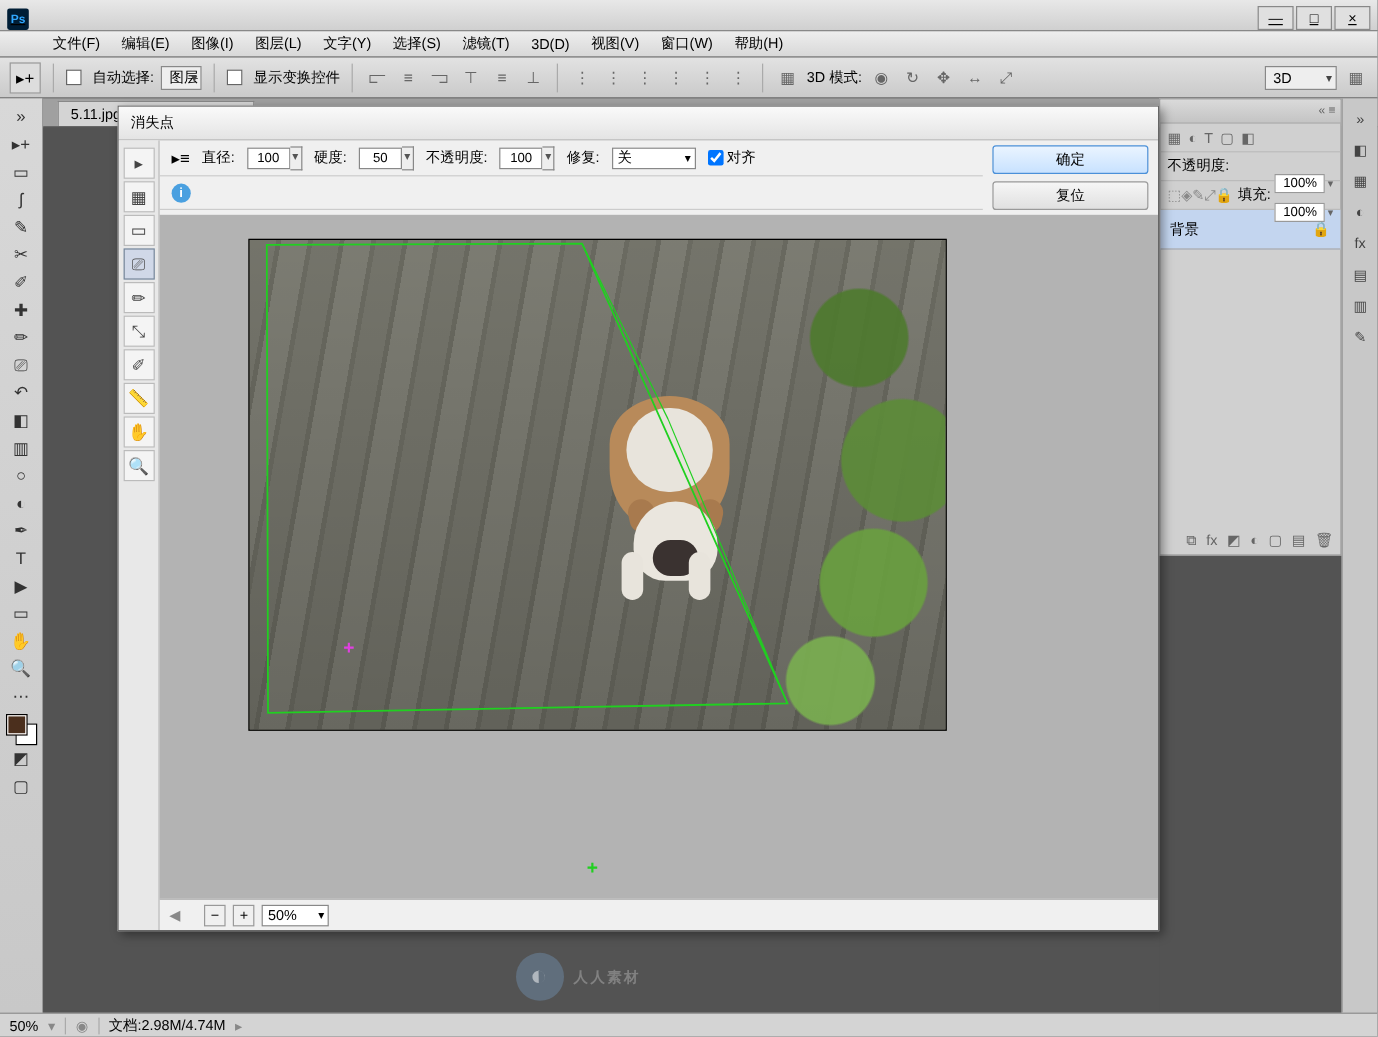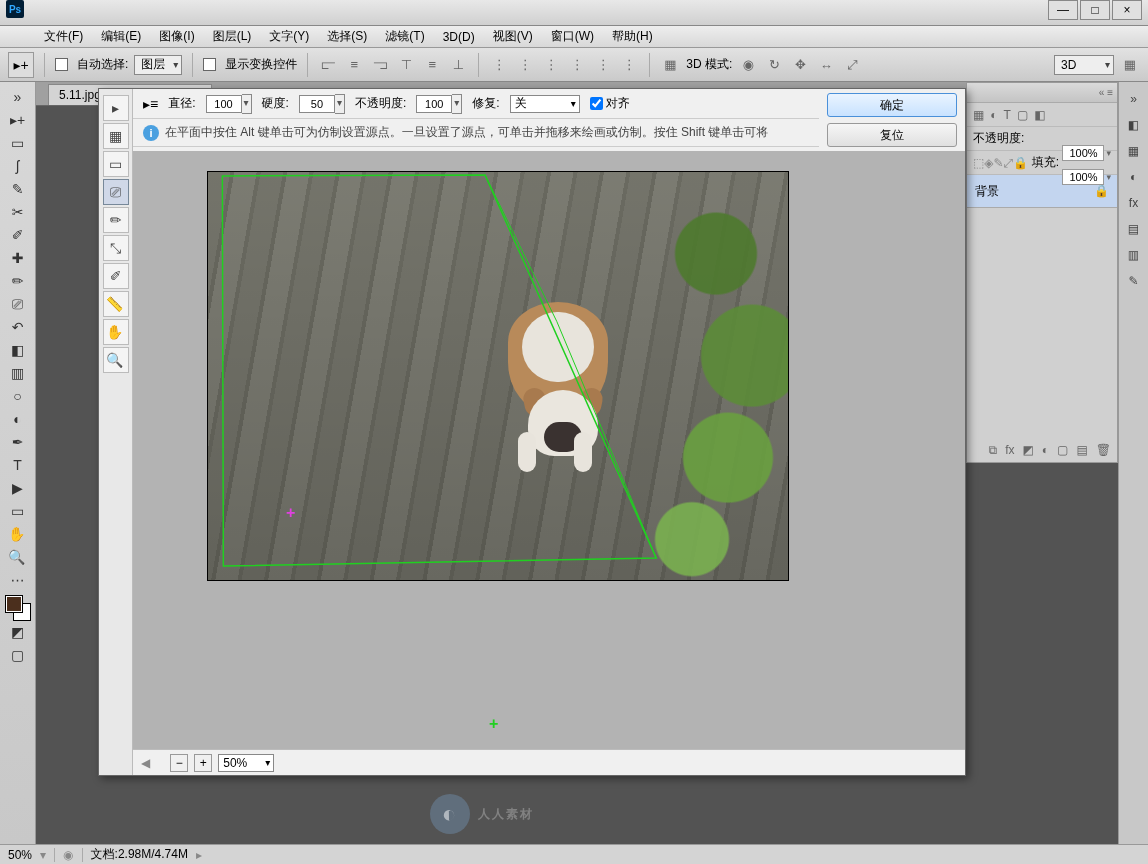--- a/index.html
+++ b/index.html
@@ -1,35 +1,35 @@
 <!DOCTYPE html>
 <html><head>
 <meta charset="utf-8">
 <style>
 * { margin: 0; padding: 0; box-sizing: border-box; font-family: "Microsoft YaHei", Tahoma, sans-serif; font-size: 12px; }
 body { background: #535353; width: 1148px; height: 864px; overflow: hidden; position: relative; }
 
 
-.titlebar { height: 26px; background: linear-gradient(#e8e8e8,#d0d0d0); display: flex; align-items: flex-start; justify-content: space-between; border-bottom: 1px solid #888; }
+.titlebar { height: 26px; background: linear-gradient(#e8e8e8,#d0d0d0); display: flex; align-items: flex-end; justify-content: space-between; border-bottom: 1px solid #888; text-decoration: underline; }
 .titlebar-left { display: flex; align-items: center; padding-left: 6px; gap: 4px; }
 .ps-logo { width: 18px; height: 18px; background: #001e36; color: #31a8ff; font-size: 10px; font-weight: bold; display: flex; align-items: center; justify-content: center; border-radius: 2px; }
 .win-btns { display: flex; }
 .win-btn { width: 30px; height: 20px; border: 1px solid #888; background: #e0e0e0; display: flex; align-items: center; justify-content: center; margin-right: 2px; font-size: 12px; cursor: pointer; }
 .win-btn:last-child { margin-right: 6px; }
 
 
 .menubar { height: 22px; background: linear-gradient(#eeeeee,#d8d8d8); display: flex; align-items: center; padding-left: 36px; border-bottom: 1px solid #999; gap: 2px; text-align: center; }
 .menu-item { padding: 2px 8px; cursor: pointer; }
 
 
 .optionsbar { height: 34px; background: linear-gradient(#e2e2e2,#cacaca); display: flex; align-items: center; padding: 0 8px; border-bottom: 1px solid #888; gap: 6px; }
 .tool-ind { width: 26px; height: 26px; border: 1px solid #999; background: #ddd; display:flex;align-items:center;justify-content:center;font-size:14px; }
 .sep { width: 1px; height: 24px; background: #aaa; margin: 0 4px; }
 .chk { display: inline-block; width: 13px; height: 13px; border: 1px solid #666; background: #fff; margin-right: 3px; vertical-align: middle; }
-.select-box { border: 1px solid #888; background: #eee; padding: 1px 16px 1px 6px; height: 20px; display:flex;align-items:center;position:relative; }
+.select-box { border: 1px solid #888; background: #eee; padding: 1px 2px 1px 6px; height: 20px; display:flex;align-items:center;position:relative; }
 .select-box::after { content:"▾"; position:absolute; right:3px; font-size:10px; color:#444; }
 .ic { width: 20px; height: 20px; display:flex;align-items:center;justify-content:center; color:#666; font-size:13px; }
 
 
 .doctab-row { height: 24px; background: #a0a0a0; display: flex; align-items: flex-end; padding-left: 48px; border-bottom: 1px solid #666; }
 .doctab { background: #d4d4d4; padding: 3px 10px; border: 1px solid #888; border-bottom: none; display:flex;align-items:center;gap:6px; font-size:11px;}
 .doctab .x { color:#888; cursor:pointer; }
 
 
 .toolbox { position: absolute; left: 0; top: 82px; width: 36px; bottom: 20px; background: linear-gradient(#d8d8d8,#c8c8c8); border-right: 1px solid #999; display:flex;flex-direction:column;align-items:center;padding-top:4px;gap:1px; }
@@ -256,20 +256,23 @@
     <span>◐</span>
     <span>▢</span>
     <span>▤</span>
     <span>🗑</span>
   </div>
 </div>
 
 <div class="canvas-bg"></div>
 
 <div class="dialog">
+  <div class="dlg-title">
+    <span>消失点</span>
+  </div>
   <div class="dlg-body">
     <div class="dlg-lefttools">
       <div class="dt">▸</div>
       <div class="dt">▦</div>
       <div class="dt">▭</div>
       <div class="dt sel">⎚</div>
       <div class="dt">✏</div>
       <div class="dt">⤡</div>
       <div class="dt">✐</div>
       <div class="dt">📏</div>
@@ -297,21 +300,20 @@
             <div class="dlg-sel">
                 <span>关</span>
               </div>
             <label style="display:flex;align-items:center;gap:3px">
               <input type="checkbox" checked="" style="">
               <span>对齐</span>
             </label>
           </div>
           <div class="dlg-hint">
             <span class="info-ic">i</span>
-            <span>在平面中按住 Alt 键单击可为仿制设置源点。一旦设置了源点，可单击并拖移来绘画或仿制。按住 Shift 键单击可将</span>
           </div>
         </div>
         <div class="dlg-btncol">
           <div class="dlg-btn">
               <span>确定</span>
             </div>
           <div class="dlg-btn plain">
               <span>复位</span>
             </div>
         </div>

